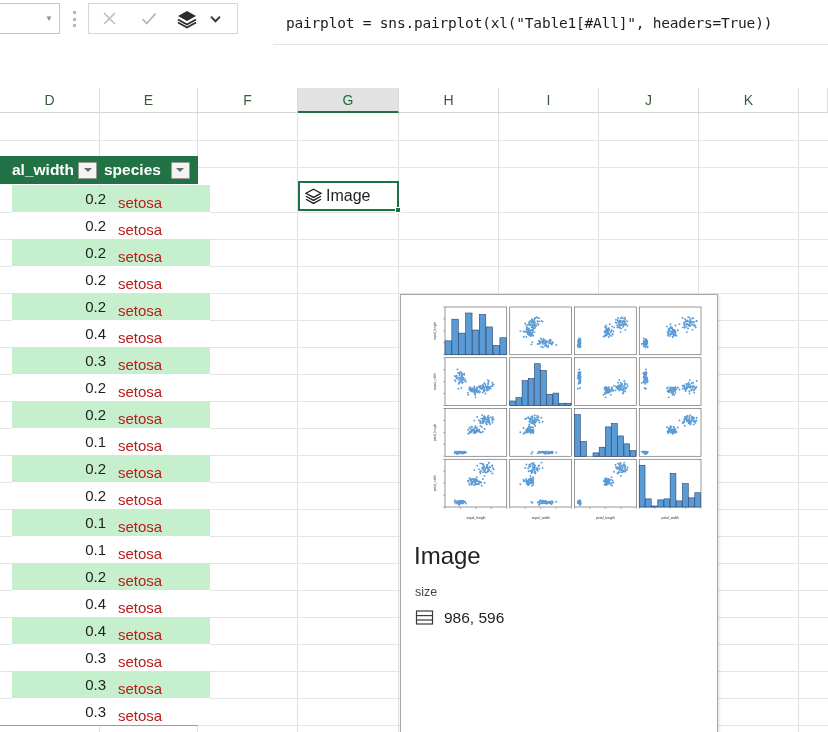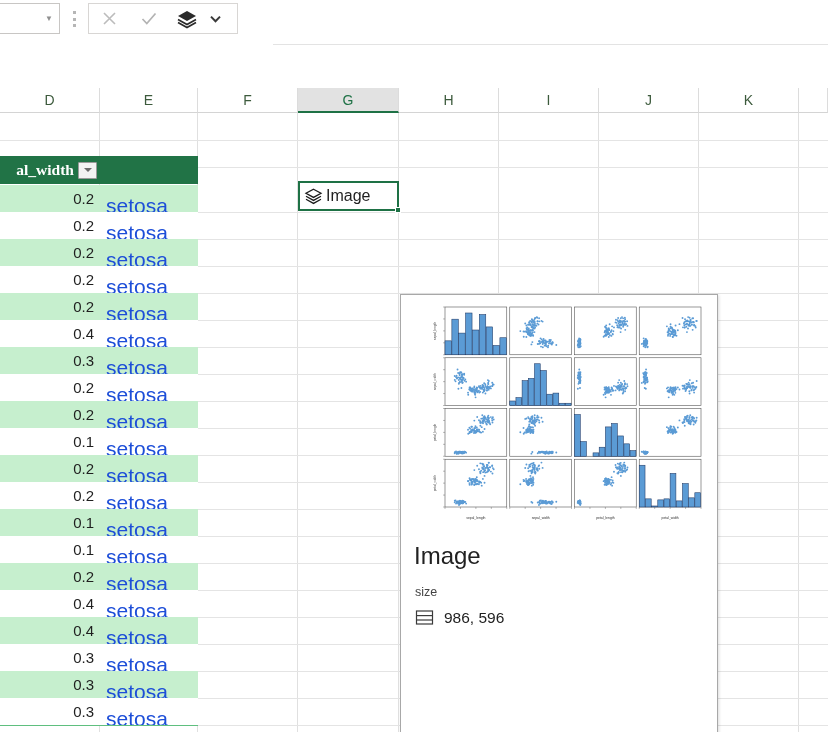--- a/index.html
+++ b/index.html
@@ -84,51 +84,51 @@
   .grid {
     position: absolute; left: 0; top: 113px; width: 828px; height: 619px;
     background: #ffffff; overflow: hidden;
   }
   .vline { position: absolute; top: 0; bottom: 0; width: 1px; background: #e0e0e0; }
   .hline { position: absolute; left: 0; width: 828px; height: 1px; background: #e4e4e4; }
 
   
   .tbl-header {
     position: absolute; left: 0; width: 198px; height: 28px;
-    background: #217346; display: flex; align-items: center; font-family: Liberation Serif, serif;
+    background: #217346; display: flex; align-items: center;
   }
   .th-cell {
     height: 28px; display: flex; align-items: center;
     color: #ffffff; font-weight: 700; font-size: 15.5px;
     padding-left: 4px; position: relative;
   }
   .filter-btn {
     width: 19px; height: 17px; background: #f3f3f3;
     border: 1px solid #9a9a9a; border-radius: 1px;
     display: flex; align-items: center; justify-content: center;
     margin-left: 4px; margin-right: 3px; flex: 0 0 auto;
   }
   .filter-btn::after {
     content: ""; border-left: 4px solid transparent; border-right: 4px solid transparent;
     border-top: 4px solid #6b6b6b; display: block;
   }
   .trow {
-    position: absolute; left: 0; width: 198px; height: 27px;
-    display: flex; 
+    position: absolute; left: 12px; width: 198px; height: 27px;
+    display: flex; align-items: center;
   }
   .trow.band { background: #c6efce; }
   .trow.plain { background: #ffffff; }
   .td-num {
     width: 100px; height: 27px; display: flex; align-items: center;
     justify-content: flex-end; padding-right: 6px;
     font-size: 15px; color: #1f1f1f;
   }
   .td-txt {
     width: 98px; height: 27px; display: flex; align-items: center;
-    padding-left: 5px; font-size: 21px; color: #1d4ed8;
+    padding-left: 5px; font-size: 15px; color: #b91c1c;
     border-left: 1px solid #ffffff;
     margin-top: 7px;
   }
   .trow.band .td-txt { border-left: 1px solid #c6efce; }
   .tbl-edge { position: absolute; left: 0; width: 198px; height: 1px; background: #5fbf7f; }
 
   
   .cell-sel {
     position: absolute; left: 298px; top: 68px; width: 101px; height: 30px;
     background: #ffffff; border: 2px solid #1e7145;
@@ -198,20 +198,21 @@
         </svg>
       </div>
       <div class="fx-caret">
         <svg width="11" height="8" viewBox="0 0 11 8">
           <path d="M1 1.6 L5.5 6.2 L10 1.6" stroke="#3a3a3a" stroke-width="2" fill="none"></path>
         </svg>
       </div>
     </div>
 
 
+    <div class="formula-input">pairplot = sns.pairplot(xl("Table1[#All]", headers=True))</div>
     <div class="formula-underline"></div>
   </div>
 
   <div class="colheads">
     <div class="colhead" style="left:0px;width:100px">D</div>
     <div class="colhead" style="left:100px;width:98px">E</div>
     <div class="colhead" style="left:198px;width:100px">F</div>
     <div class="colhead sel" style="left:298px;width:101px">G</div>
     <div class="colhead" style="left:399px;width:100px">H</div>
     <div class="colhead" style="left:499px;width:100px">I</div>
@@ -251,20 +252,24 @@
     <div class="hline" style="top:504px"></div>
     <div class="hline" style="top:531px"></div>
     <div class="hline" style="top:558px"></div>
     <div class="hline" style="top:585px"></div>
     <div class="hline" style="top:612px"></div>
 
     <div class="tbl-header" style="top:43px">
       <div class="th-cell" style="width:100px; justify-content:flex-end; padding-right:0;">
         <span>al_width</span>
         <span class="filter-btn"></span>
+      </div>
+      <div class="th-cell" style="width:98px;">
+        <span>species</span>
+        <span class="filter-btn" style="margin-left:10px;"></span>
       </div>
     </div>
 
     <div id="table-rows">
         <div class="trow band" style="top: 72px;">
           <div class="td-num">0.2</div>
           <div class="td-txt">setosa</div>
         </div>
         <div class="trow plain" style="top: 99px;">
           <div class="td-num">0.2</div>

